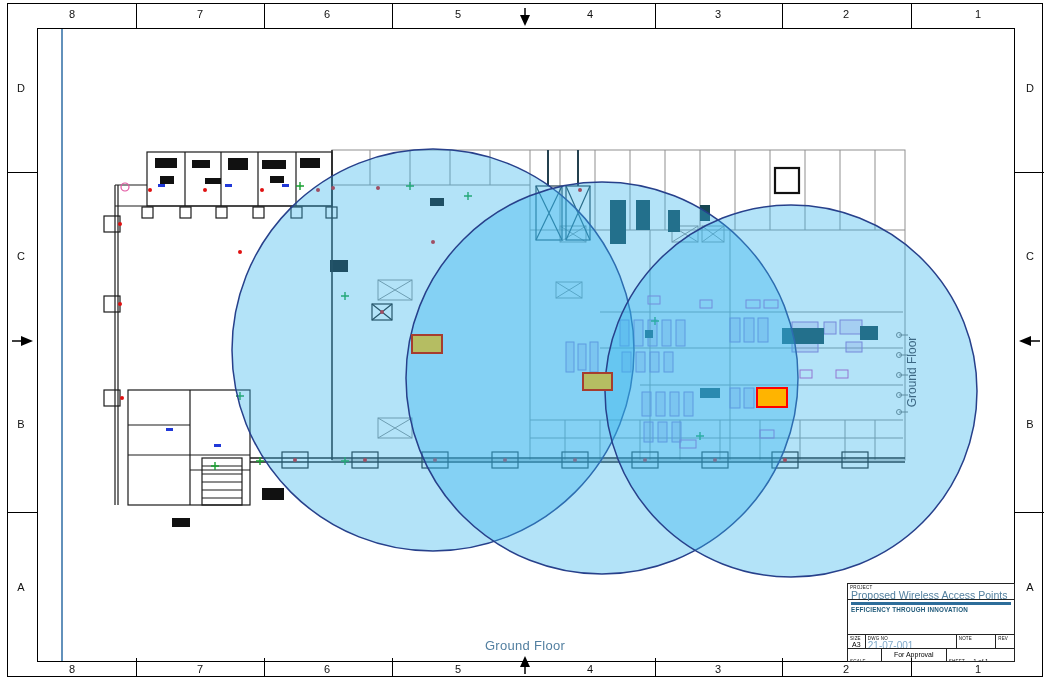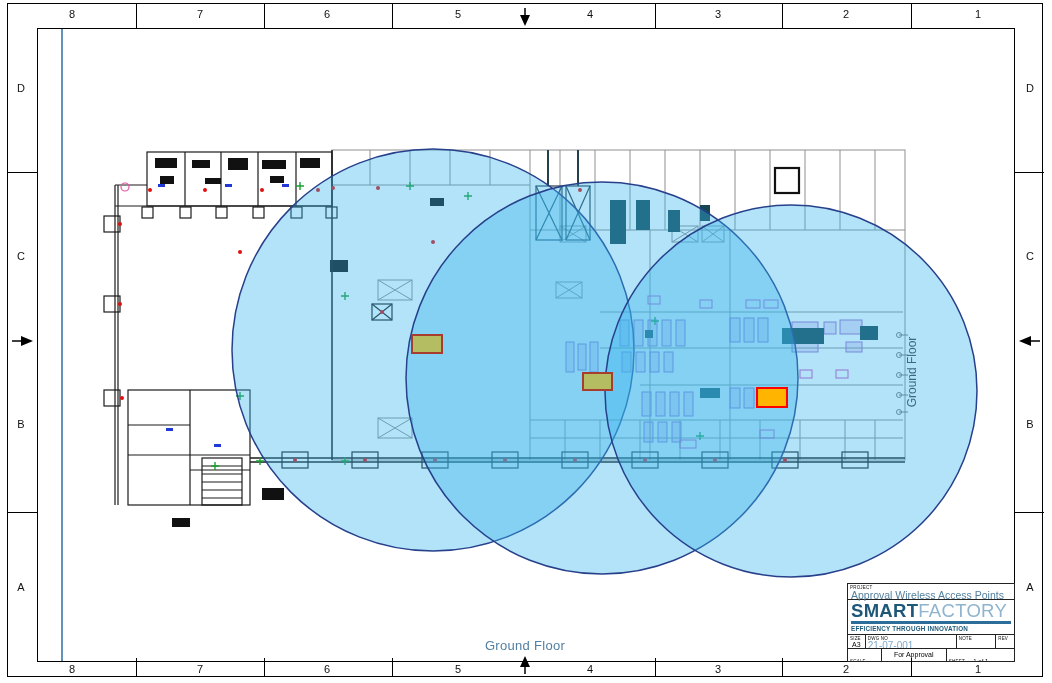--- a/index.html
+++ b/index.html
@@ -275,24 +275,23 @@
       </g>
 
     <text x="916" y="372" transform="rotate(-90 916 372)" text-anchor="middle" font-size="12" fill="#3d6884">Ground Floor</text>
   </svg>
 
   <div class="floor-label">Ground Floor</div>
 
   <div class="title-block">
     <div class="tb-row tb-r1">
       <span class="fl">PROJECT</span>
-      <span class="tb-project-value">Approval Wireless Access Points</span>
+      <span class="tb-project-value">Proposed Wireless Access Points</span>
     </div>
     <div class="tb-row tb-r2">
-      <div class="logo-line"><b class="p1">SMART</b><span class="p2">FACTORY</span></div>
       <div class="logo-bar"></div>
       <div class="tagline">EFFICIENCY THROUGH INNOVATION</div>
     </div>
     <div class="tb-row tb-r3">
       <div class="cell c-size">
         <span class="fl">SIZE</span>
         <span class="v-size">A3</span>
       </div>
       <div class="cell c-dwg">
         <span class="fl">DWG NO</span>

